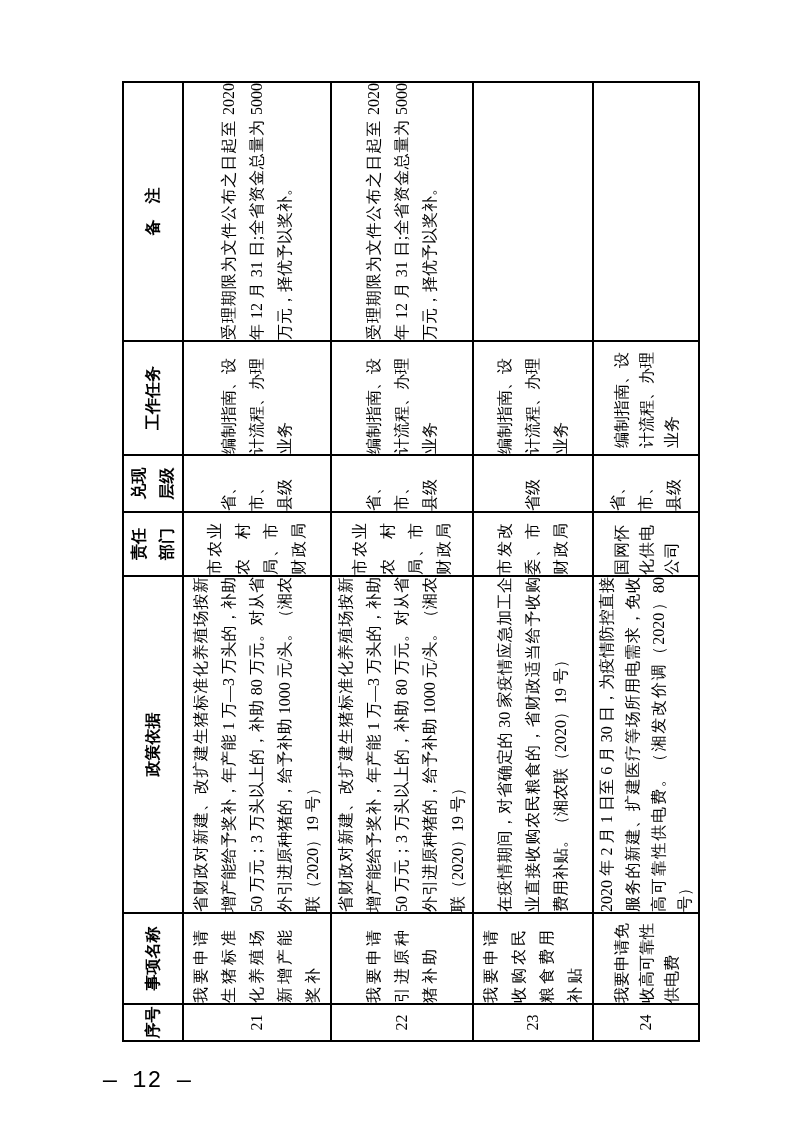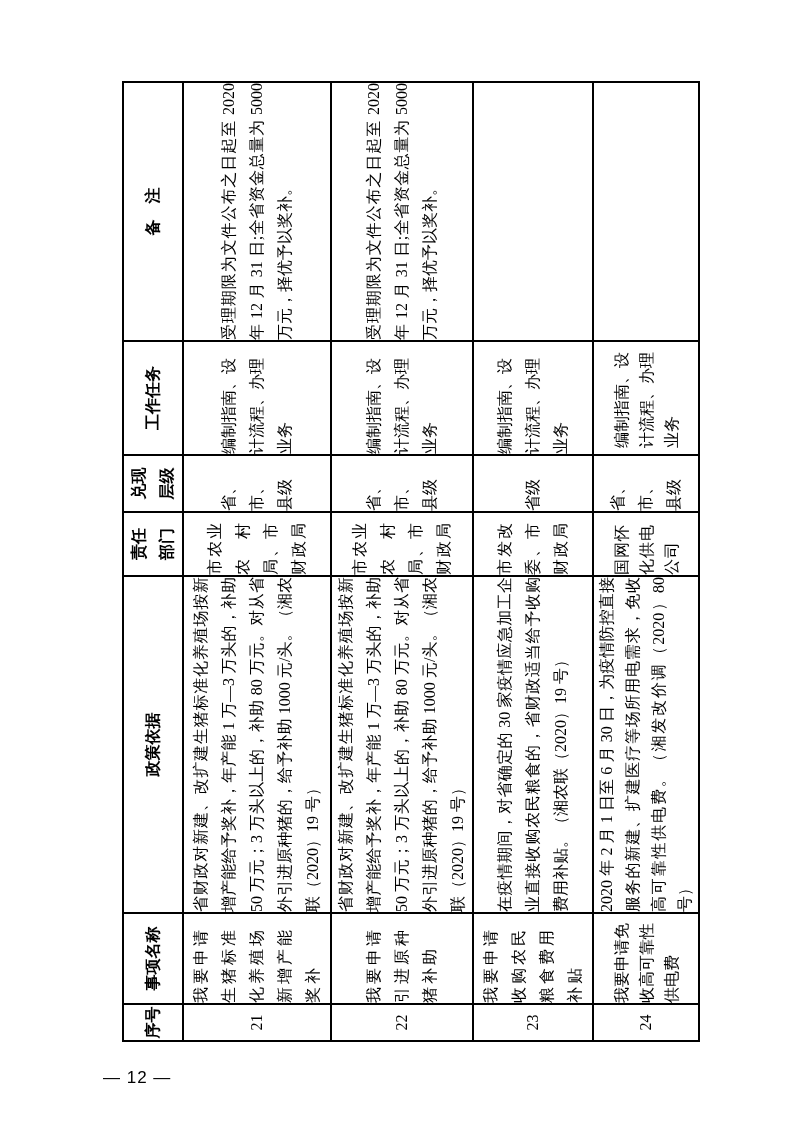--- a/index.html
+++ b/index.html
@@ -77,23 +77,23 @@
   }
   tr.r24 td.task{line-height:25px;padding-left:6px;}
   td.note{
     text-align:justify;
     padding:2px 3px;
     line-height:29px;
   }
   .page-number{
     position:absolute;
     left:103px; top:1068px;
-    font-size:17px;
+    font-size:23px;
     letter-spacing:1px;
-    font-family:Liberation Sans, sans-serif;
+    font-family:Liberation Mono, monospace;
   }
 </style>
 </head>
 <body>
 
 <div class="page">
 
   <div class="rotated-wrap">
     <table class="doc">
       <colgroup>

